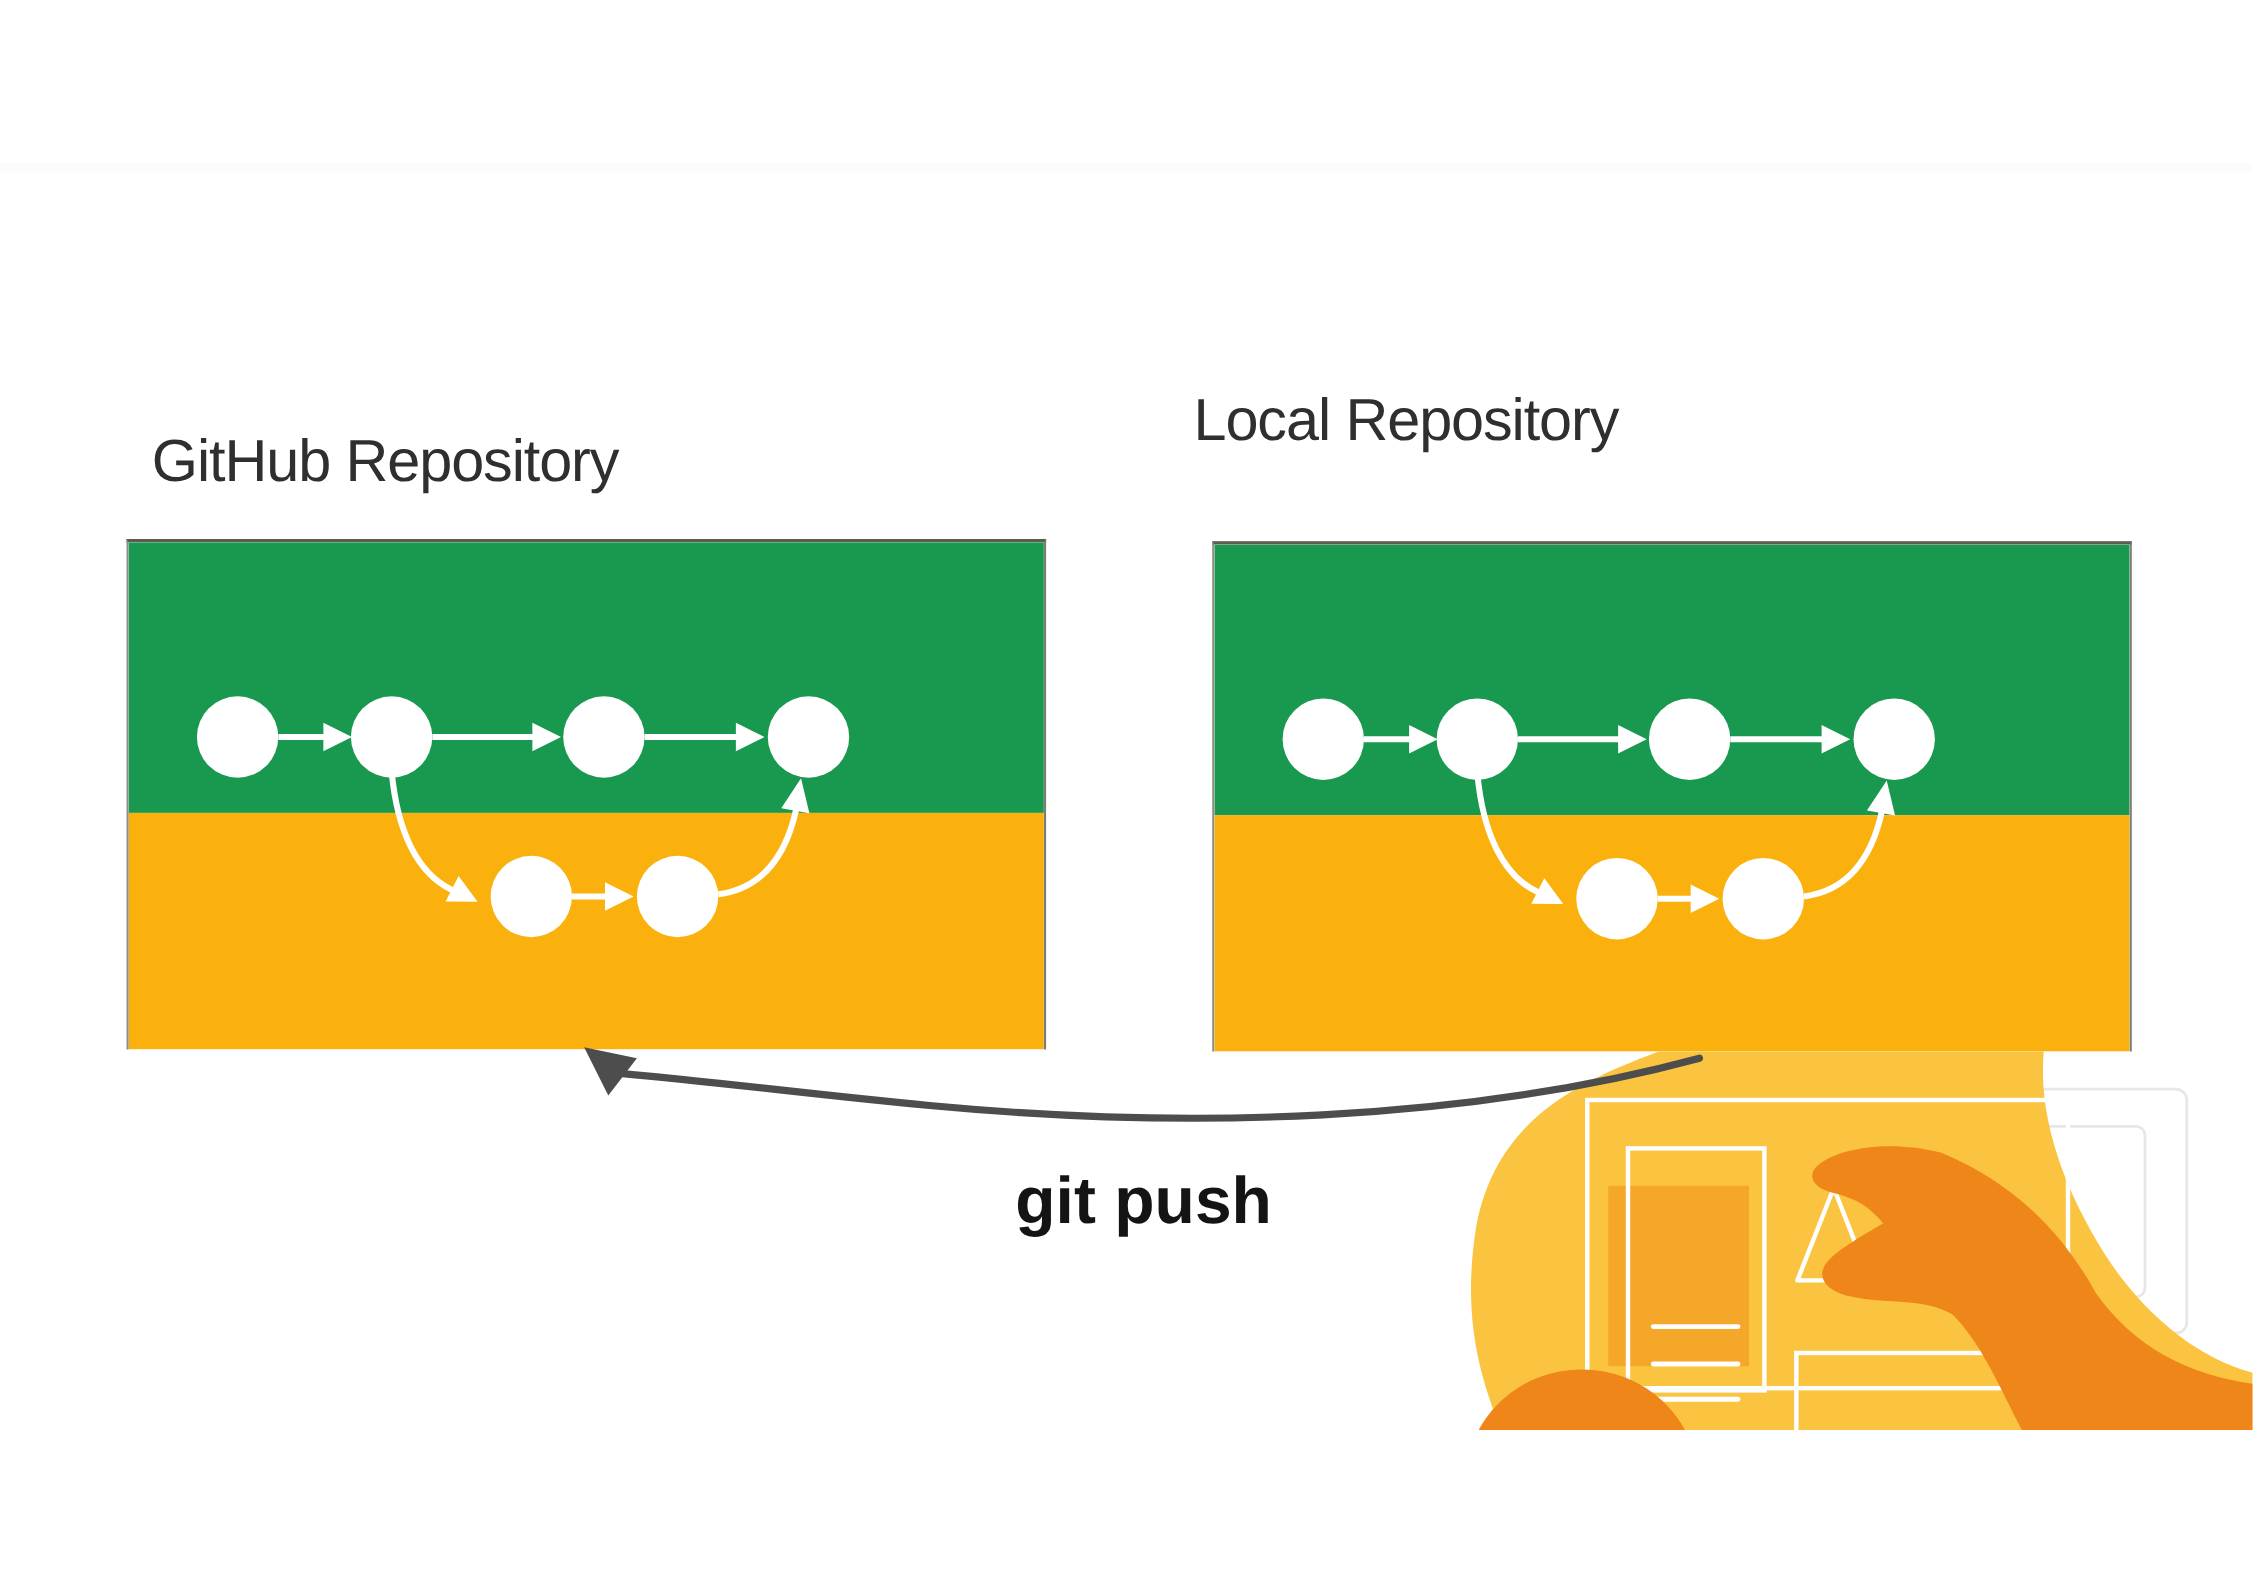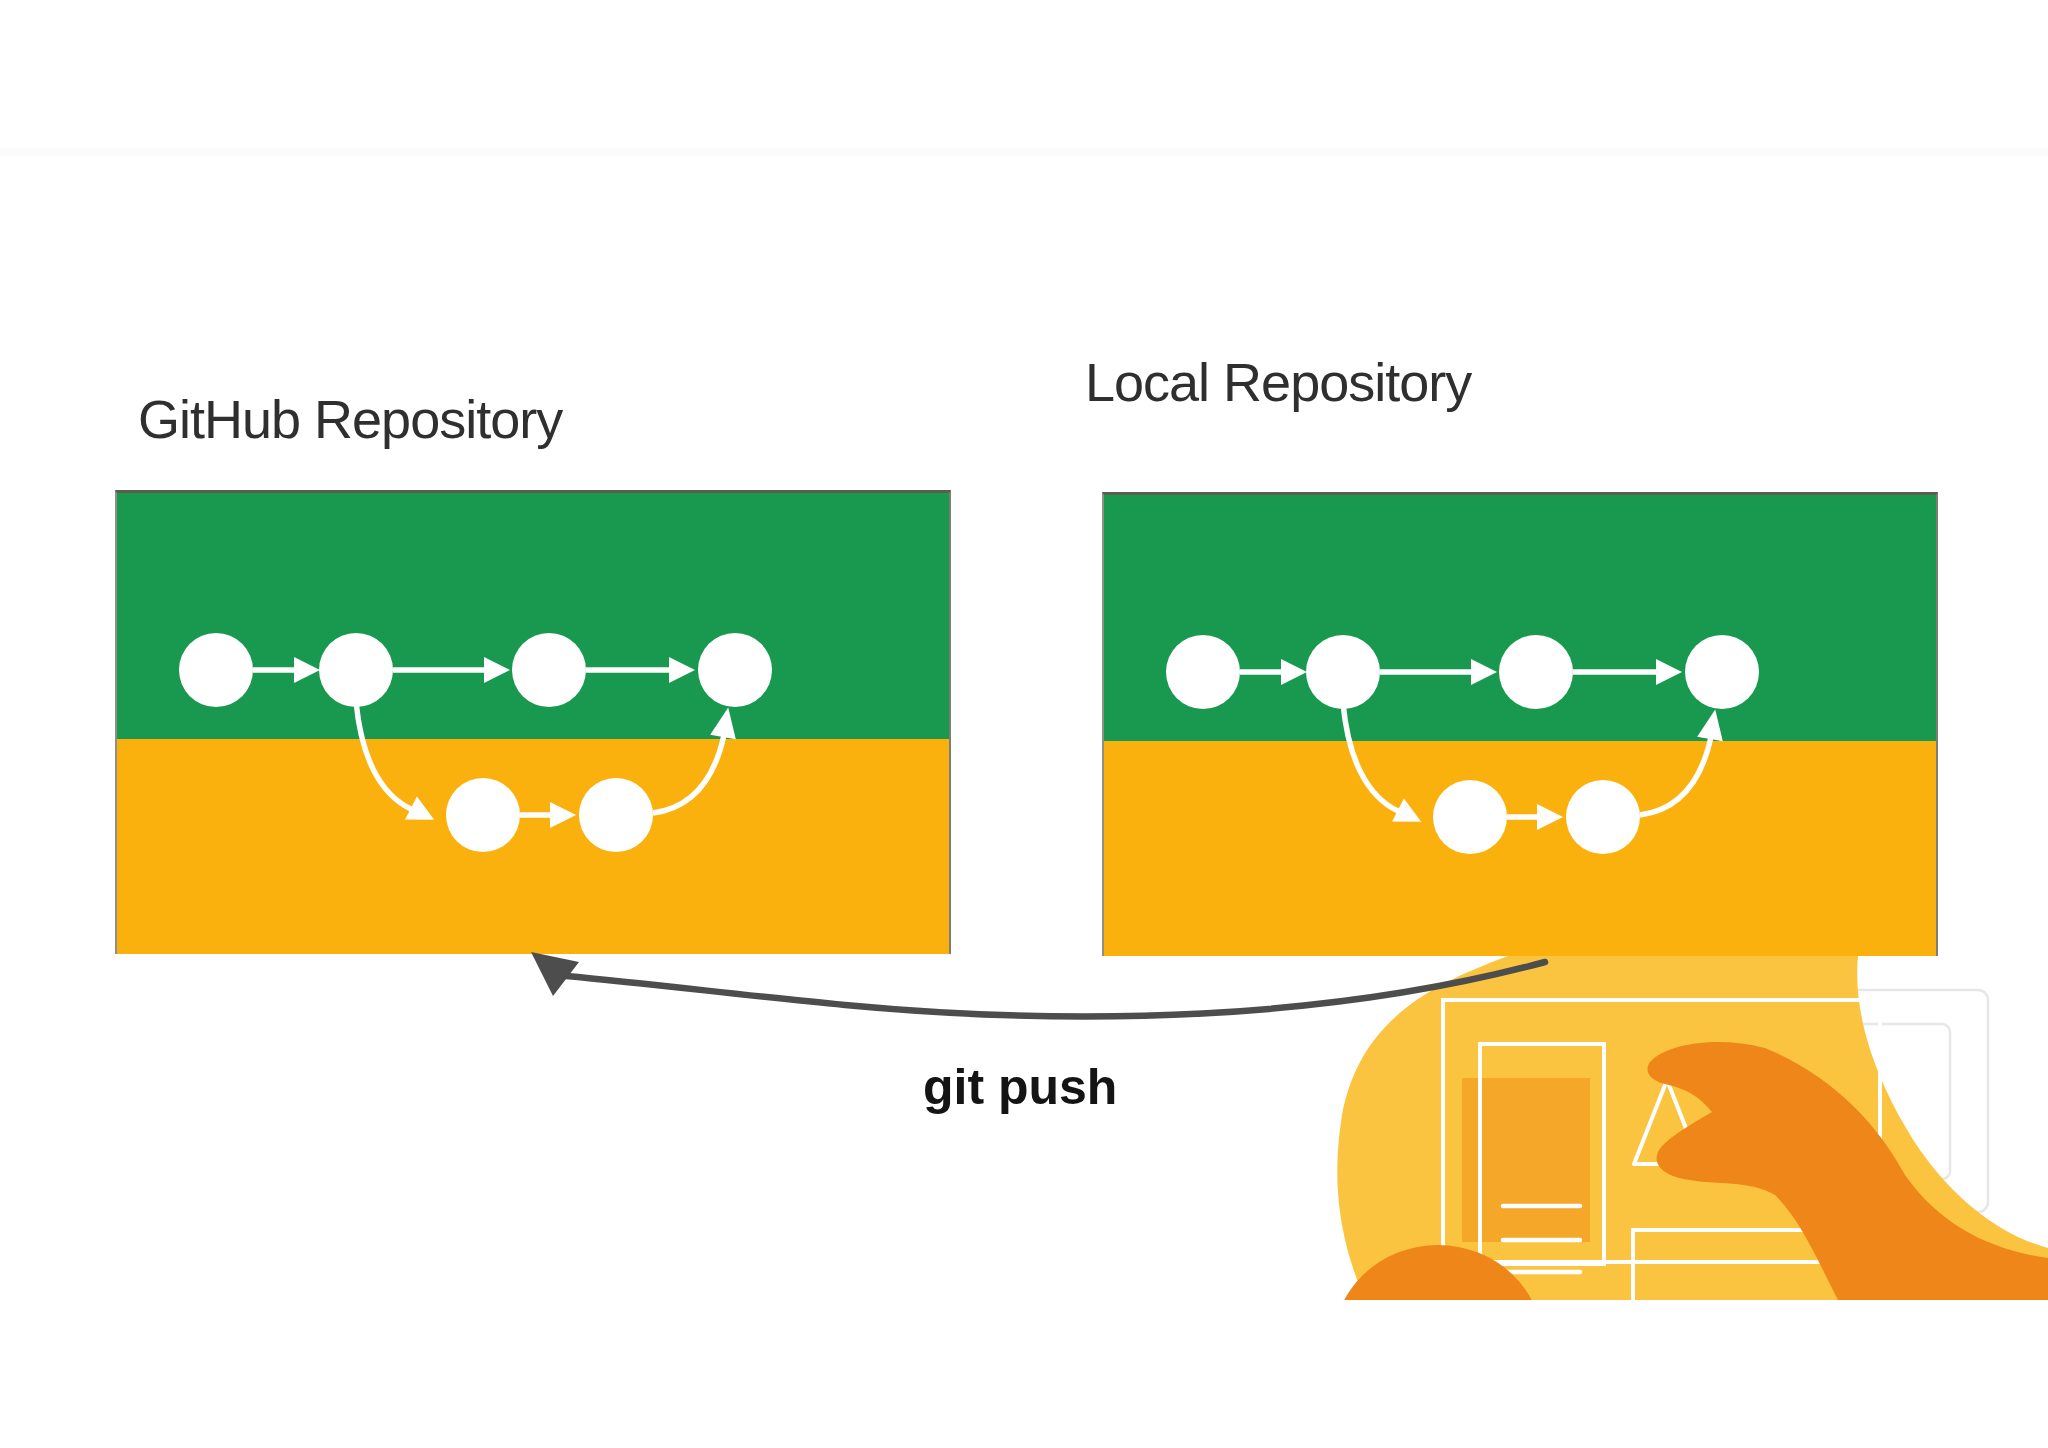--- a/index.html
+++ b/index.html
@@ -32,21 +32,21 @@
   .blob{fill:var(--blob-yellow,#fbc440);}
   .hand{fill:var(--hand-orange,#ef861a);}
   .docfill{fill:var(--doc-orange,#f5a72a);}
   .wline{stroke:#fff;stroke-width:4;fill:none;}
   .wline-thick{stroke:#fff;stroke-width:4.5;fill:none;stroke-linecap:round;}
   .ghost{stroke:var(--ghost-outline,#e7e7e7);stroke-width:2.5;fill:none;}
   .push-arrow-svg{position:absolute;left:500px;top:930px;width:1100px;height:130px;}
   .push-curve{stroke:var(--arrow-dark,#4d4d4d);stroke-width:6.5;fill:none;stroke-linecap:round;}
   .push-head{fill:var(--arrow-dark,#4d4d4d);}
   .push-label{
-    position:absolute;left:923px;top:1062px;font-size:50px;font-weight:700;
+    position:absolute;left:923px;top:1062px;font-size:60px;font-weight:700;
     color:var(--label-text,#141414);letter-spacing:0px;line-height:1;white-space:nowrap;
   }
   .hidden-defs{position:absolute;width:0;height:0;overflow:hidden;}
 </style>
 </head>
 <body>
 
 <div class="canvas">
 
   <div class="faint-band"></div>

